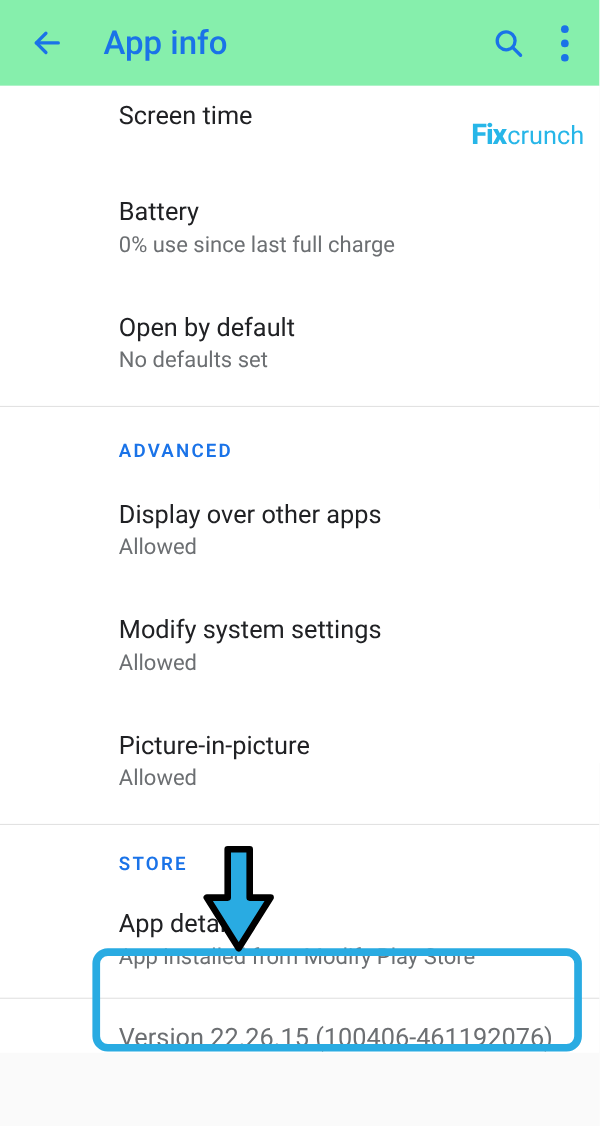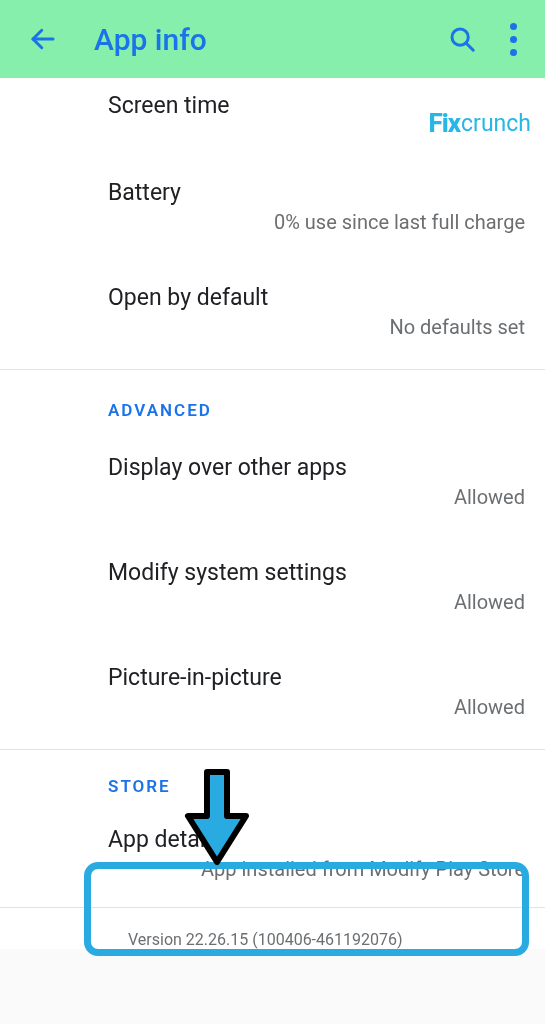--- a/index.html
+++ b/index.html
@@ -62,21 +62,20 @@
   }
   .row .primary {
     font-size: 23px;
     color: #202124;
     line-height: 1.35;
   }
   .row .secondary {
     font-size: 20px;
     color: #6c6f72;
     margin-top: 2px;
-    text-align: right;
   }
   .divider {
     height: 1px;
     background: #e2e2e2;
     width: 100%;
   }
   .section-header {
     padding: 30px 20px 8px 108px;
     color: #1a73e8;
     font-size: 17px;
@@ -113,23 +112,22 @@
   }
   .arrow {
     position: absolute;
     left: 180px;
     top: 766px;
     z-index: 41;
     pointer-events: none;
   }
   .version {
     padding: 22px 20px 0 108px;
-    font-size: 16px;
+    font-size: 23px;
     color: #6c6f72;
-    margin-left: 20px;
   }
 </style>
 </head>
 <body>
 
 <div class="topbar">
   <div class="back">
     <svg width="30" height="30" viewBox="0 0 24 24" fill="none" stroke="#1a73e8" stroke-width="2.4" stroke-linecap="round" stroke-linejoin="round">
       <line x1="20" y1="12" x2="4" y2="12"></line>
       <polyline points="11 5 4 12 11 19"></polyline>

